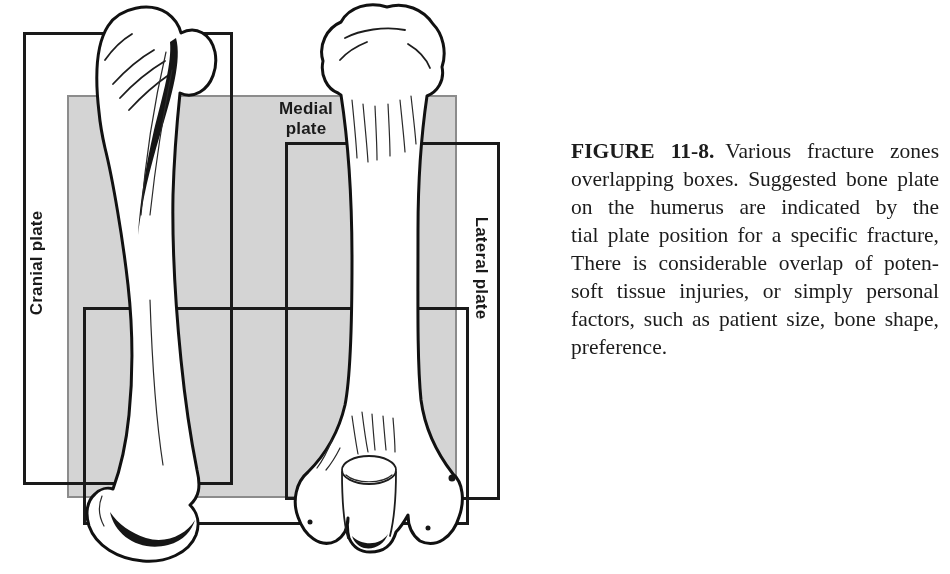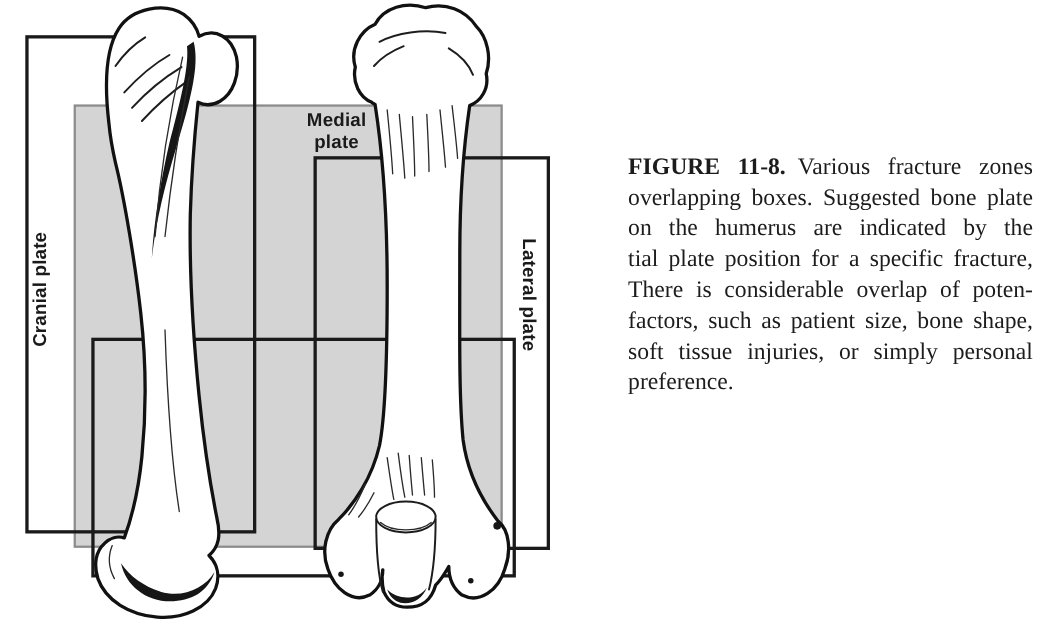--- a/index.html
+++ b/index.html
@@ -194,18 +194,18 @@
   </div>
 
   <div class="caption">
     <div class="cap-line">
       <span class="fig-num">FIGURE 11-8.</span><span>Various fracture zones</span>
     </div>
     <div class="cap-line">overlapping boxes. Suggested bone plate</div>
     <div class="cap-line">on the humerus are indicated by the</div>
     <div class="cap-line">tial plate position for a specific fracture,</div>
     <div class="cap-line">There is considerable overlap of poten-</div>
+    <div class="cap-line">soft tissue injuries, or simply personal</div>
     <div class="cap-line">factors, such as patient size, bone shape,</div>
-    <div class="cap-line">soft tissue injuries, or simply personal</div>
     <div class="cap-line cap-last">preference.</div>
   </div>
 
 </div>
 
 </body></html>

